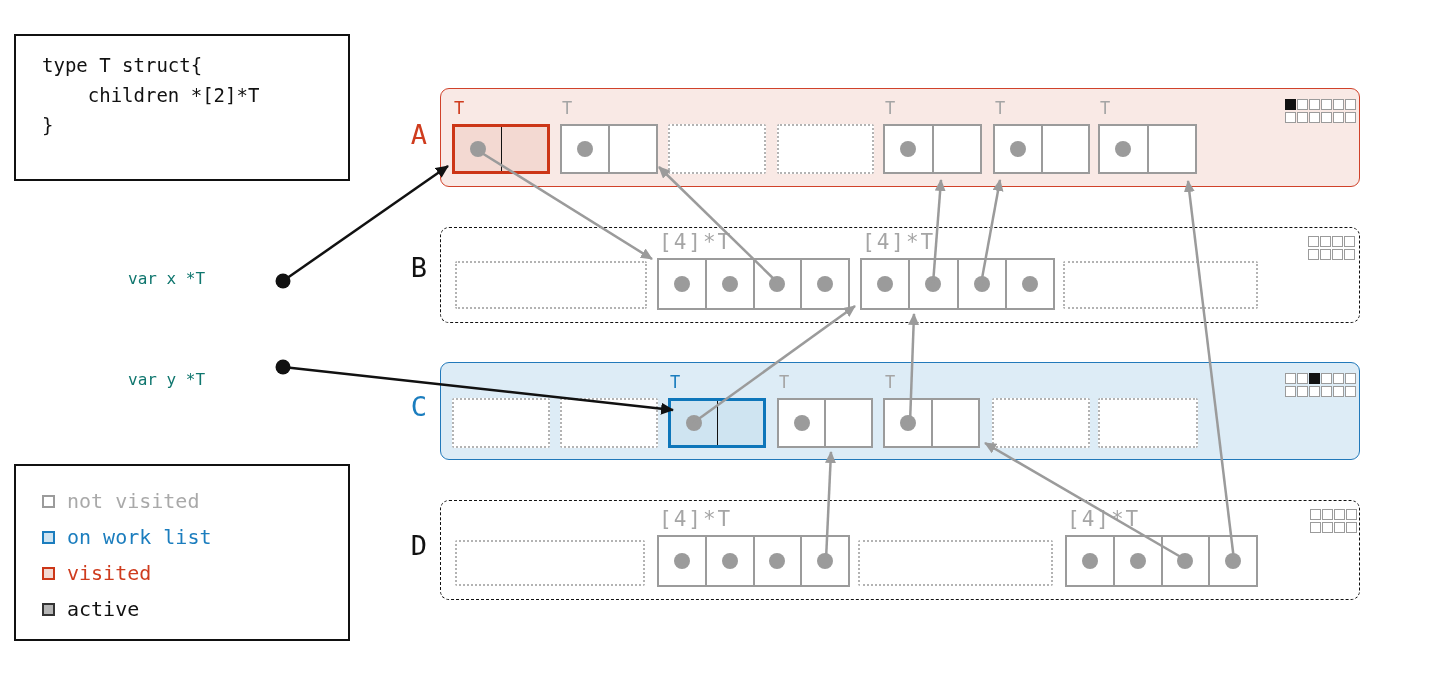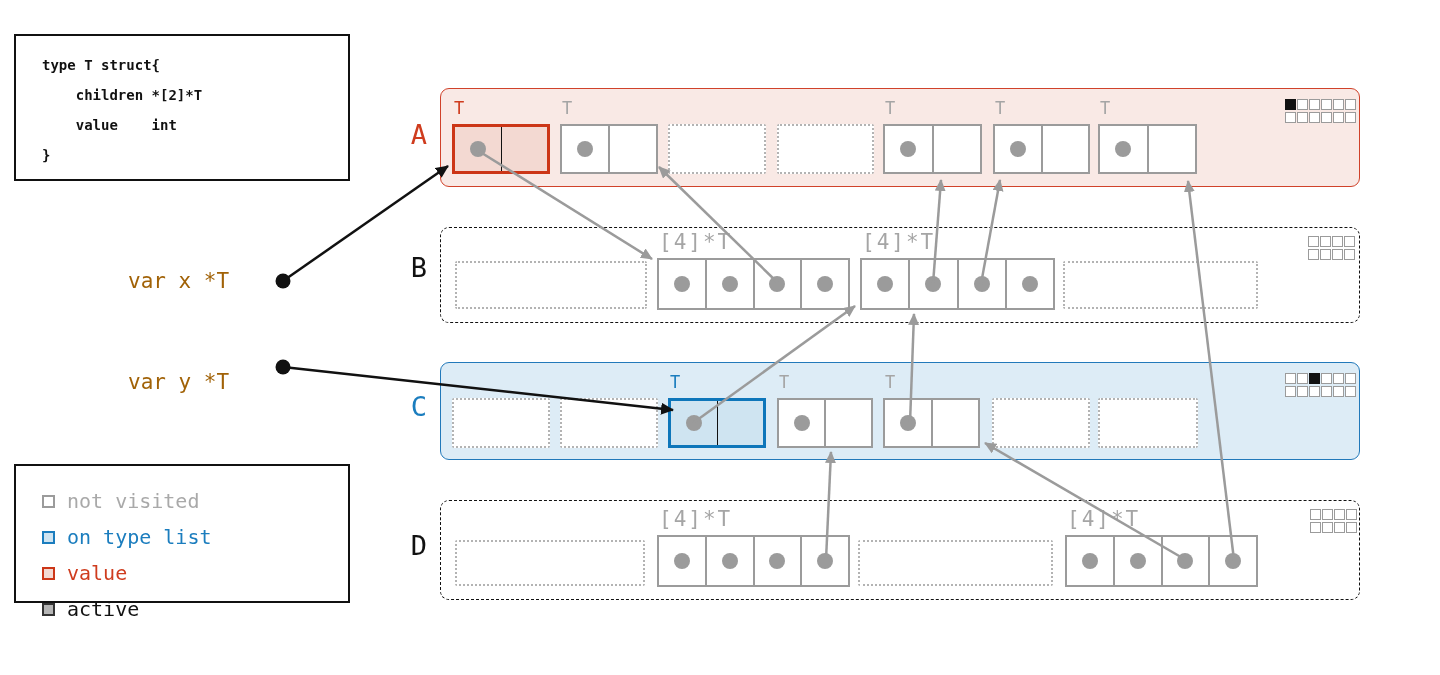--- a/index.html
+++ b/index.html
@@ -1,25 +1,25 @@
 <!DOCTYPE html>
 <html><head>
 <meta charset="utf-8">
 <style>
   * { box-sizing: border-box; margin: 0; padding: 0; }
   body { background: #ffffff; font-family: "DejaVu Sans Mono", monospace; }
   #canvas { position: relative; width: 1440px; height: 675px; background: #ffffff; overflow: hidden; }
 
   .code-box { position: absolute; left: 14px; top: 34px; width: 336px; height: 147px;
     border: 2.5px solid #111; background: #fff; padding: 14px 0 0 26px; }
-  .code-line { white-space: pre; font-size: 14px; line-height: 30px; color: #111; font-weight: bold; }
-
-  .var-label { position: absolute; font-size: 21px; color: #a16207; white-space: pre; }
-
-  .legend-box { position: absolute; left: 14px; top: 464px; width: 336px; height: 139px;
+  .code-line { white-space: pre; font-size: 19px; line-height: 30px; color: #111; }
+
+  .var-label { position: absolute; font-size: 16px; color: #0f766e; white-space: pre; }
+
+  .legend-box { position: absolute; left: 14px; top: 464px; width: 336px; height: 177px;
     border: 2.5px solid #111; background: #fff; padding: 17px 0 0 26px; }
   .legend-item { display: flex; align-items: center; height: 36px; font-size: 20px; }
   .legend-swatch { width: 13px; height: 13px; margin-right: 12px; border: 2.5px solid #9b9b9b; background: #fff; }
   .legend-item.not-visited { color: #a9a9a9; }
   .legend-item.worklist { color: #1b7dbe; }
   .legend-item.worklist .legend-swatch { border-color: #1b7dbe; background: #cfe4f1; }
   .legend-item.active { color: #cf3c1e; }
   .legend-item.active .legend-swatch { border-color: #cc3617; background: #f3d9d2; }
   .legend-item.visited { color: #111; }
   .legend-item.visited .legend-swatch { border-color: #333; background: #b5b5b5; }
@@ -63,39 +63,38 @@
   svg#arrows { position: absolute; left: 0; top: 0; pointer-events: none; }
 </style>
 </head>
 <body>
 
 <div id="canvas">
 
   <div class="code-box">
     <div class="code-line">type T struct{</div>
     <div class="code-line">    children *[2]*T</div>
-    <div class="code-line">    value    int</div>
     <div class="code-line">}</div>
   </div>
 
   <div class="var-label" style="left:128px; top:269px;">var x *T</div>
   <div class="var-label" style="left:128px; top:370px;">var y *T</div>
 
   <div class="legend-box">
     <div class="legend-item not-visited">
       <span class="legend-swatch"></span>
       <span>not visited</span>
     </div>
     <div class="legend-item worklist">
       <span class="legend-swatch"></span>
-      <span>on type list</span>
+      <span>on work list</span>
     </div>
     <div class="legend-item active">
       <span class="legend-swatch"></span>
-      <span>value</span>
+      <span>visited</span>
     </div>
     <div class="legend-item visited">
       <span class="legend-swatch"></span>
       <span>active</span>
     </div>
   </div>
 
   <div class="region active-region" style="position: absolute; left: 440px; top: 88px; width: 920px; height: 99px;"></div>
     <div class="region-label active-region" style="position: absolute; left: 402px; top: 119px; width: 34px; text-align: center;">A</div>
     <div class="cell-label active" style="position: absolute; left: 454px; top: 98px; width: 60px;">T</div>

